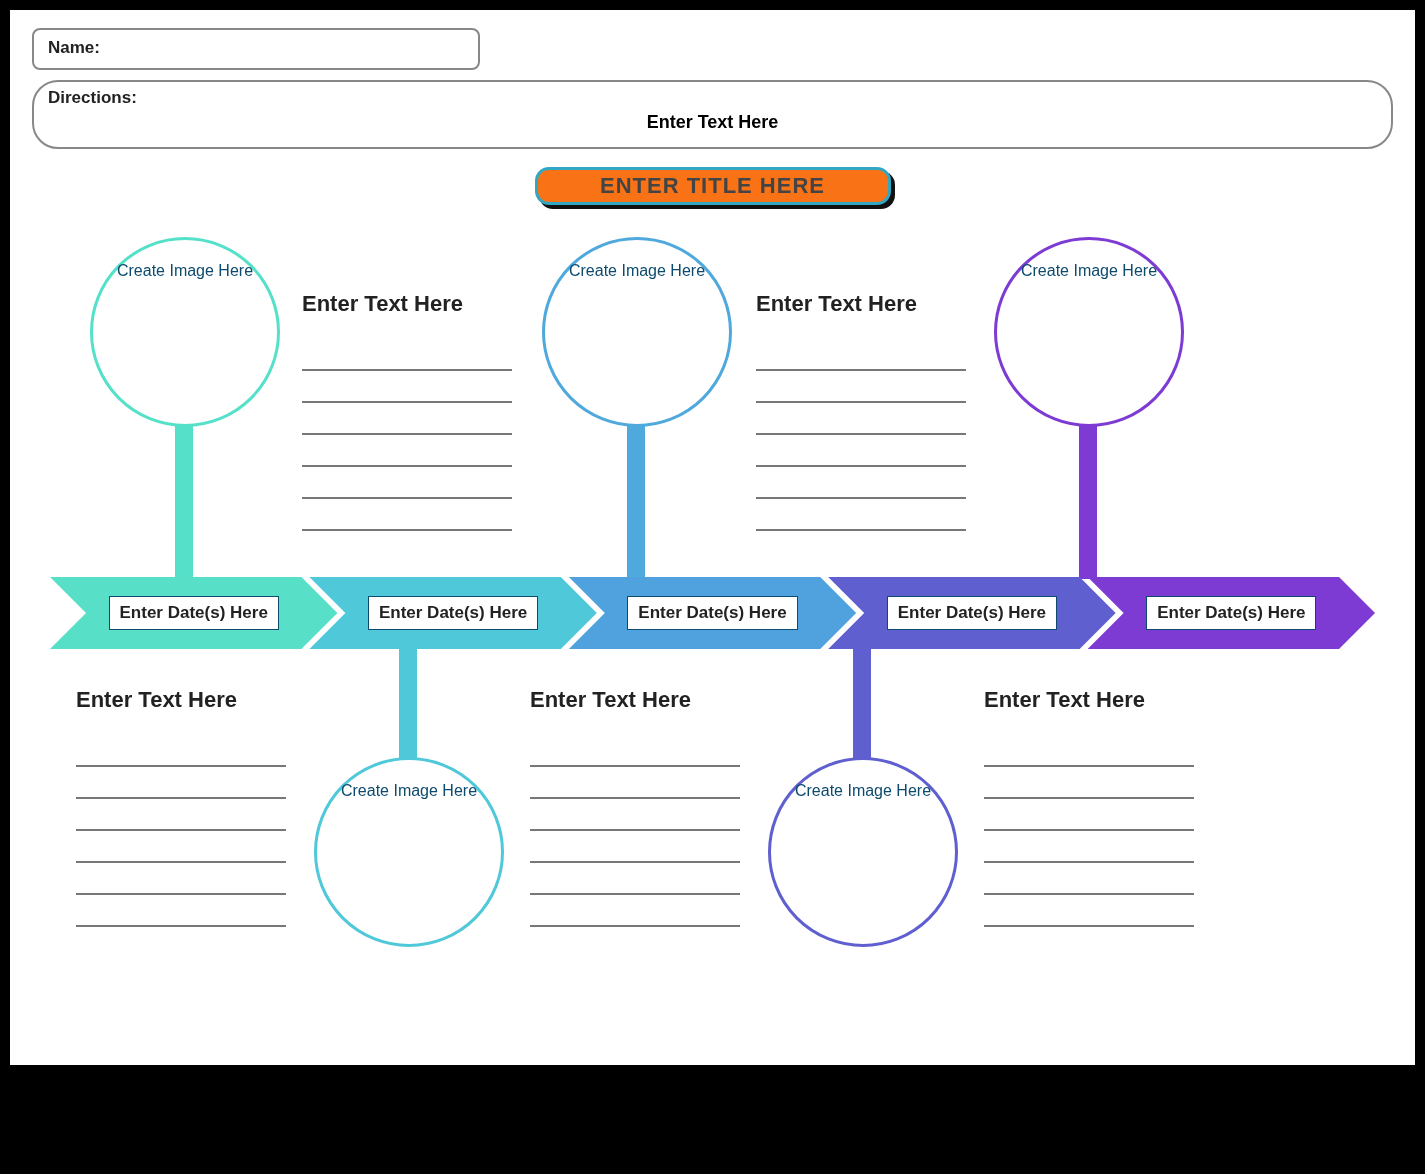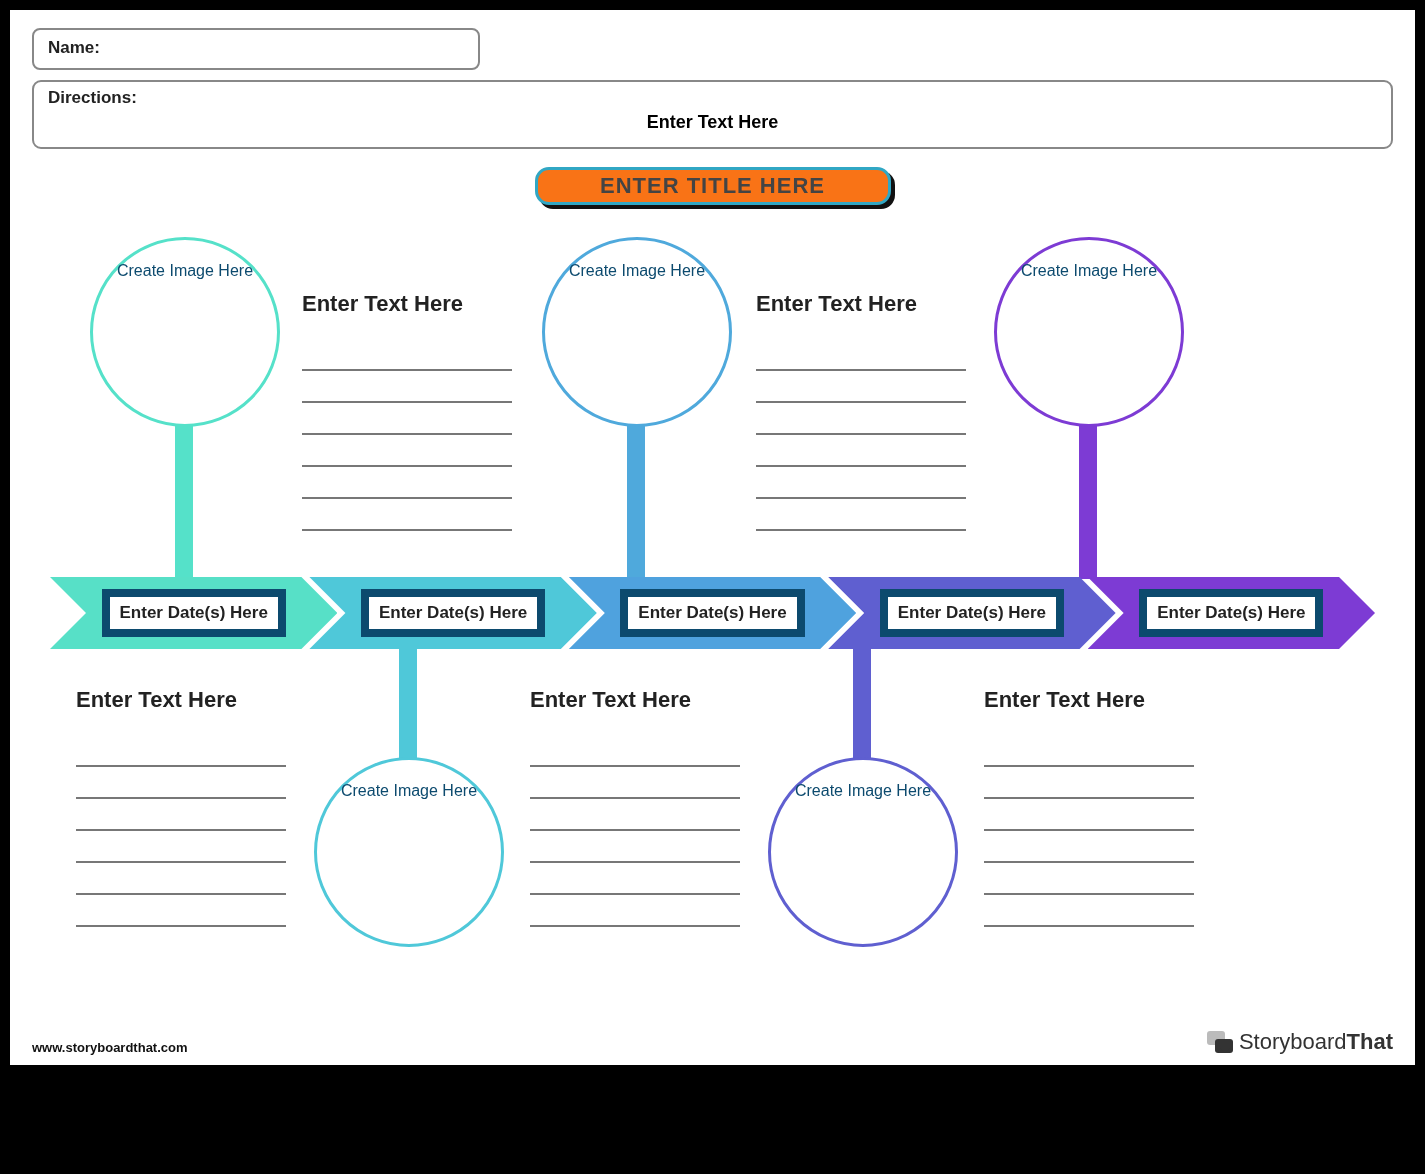--- a/index.html
+++ b/index.html
@@ -13,21 +13,21 @@
   }
   .header-row { display: flex; gap: 14px; margin-bottom: 10px; }
   .field {
     border: 2px solid #888; border-radius: 8px; padding: 8px 14px 10px 14px;
     font-weight: 700; color: #222; font-size: 17px;
   }
   .field-name { flex: 0 0 448px; }
   .field-date { flex: 0 0 280px; }
   .field-score { flex: 1; }
   .directions {
-    border: 2px solid #888; border-radius: 9px; padding: 6px 14px 14px 14px;
+    border: 2px solid #888; border-radius: 26px; padding: 6px 14px 14px 14px;
     margin-bottom: 18px;
   }
   .directions-label { font-weight: 700; font-size: 17px; color: #222; }
   .directions-text { text-align: center; font-weight: 700; font-size: 18px; margin-top: 4px; }
 
   .title-wrap { text-align: center; position: relative; height: 56px; margin-bottom: 4px; }
   .title-shadow {
     position: absolute; left: 50%; transform: translateX(-50%);
     top: 4px; width: 356px; height: 38px; background: #111; border-radius: 14px;
     margin-left: 4px;
@@ -44,21 +44,21 @@
 
   
   .timeline { position: absolute; top: 350px; left: 18px; right: 18px; height: 72px; display: flex; }
   .arrow {
     position: relative; flex: 1; height: 72px; display: flex; align-items: center; justify-content: center;
     clip-path: polygon(0 0, calc(100% - 36px) 0, 100% 50%, calc(100% - 36px) 100%, 0 100%, 36px 50%);
     margin-right: -28px;
   }
   .arrow:last-child { margin-right: 0; }
   .date-box {
-    background: #fff; border: 8px solid #0c4a6e; padding: 6px 10px;
+    background: #fff; border: 1px solid #0c4a6e; padding: 6px 10px;
     font-weight: 700; font-size: 17px; color: #222; min-width: 170px; text-align: center;
   }
 
   
   .circle {
     position: absolute; width: 190px; height: 190px; border-radius: 50%;
     background: #fff; display: flex; align-items: flex-start; justify-content: center;
     padding-top: 22px; font-weight: 400; font-size: 16px; color: #0c4a6e;
   }
   .stem { position: absolute; width: 18px; }
@@ -201,25 +201,15 @@
             <div class="rule"></div>
             <div class="rule"></div>
             <div class="rule"></div>
             <div class="rule"></div>
             <div class="rule"></div>
         </div>
       </div>
 
     </div>
 
-    <div class="footer">
-      <span>www.storyboardthat.com</span>
-      <span class="brand">
-        <span class="brand-icon">
-          <span class="bi-back"></span>
-            <span class="bi-front"></span>
-        </span>
-        <span><span>Storyboard</span><b>That</b></span>
-      </span>
-    </div>
 
   </div>
 </div>
 
 </body></html>

